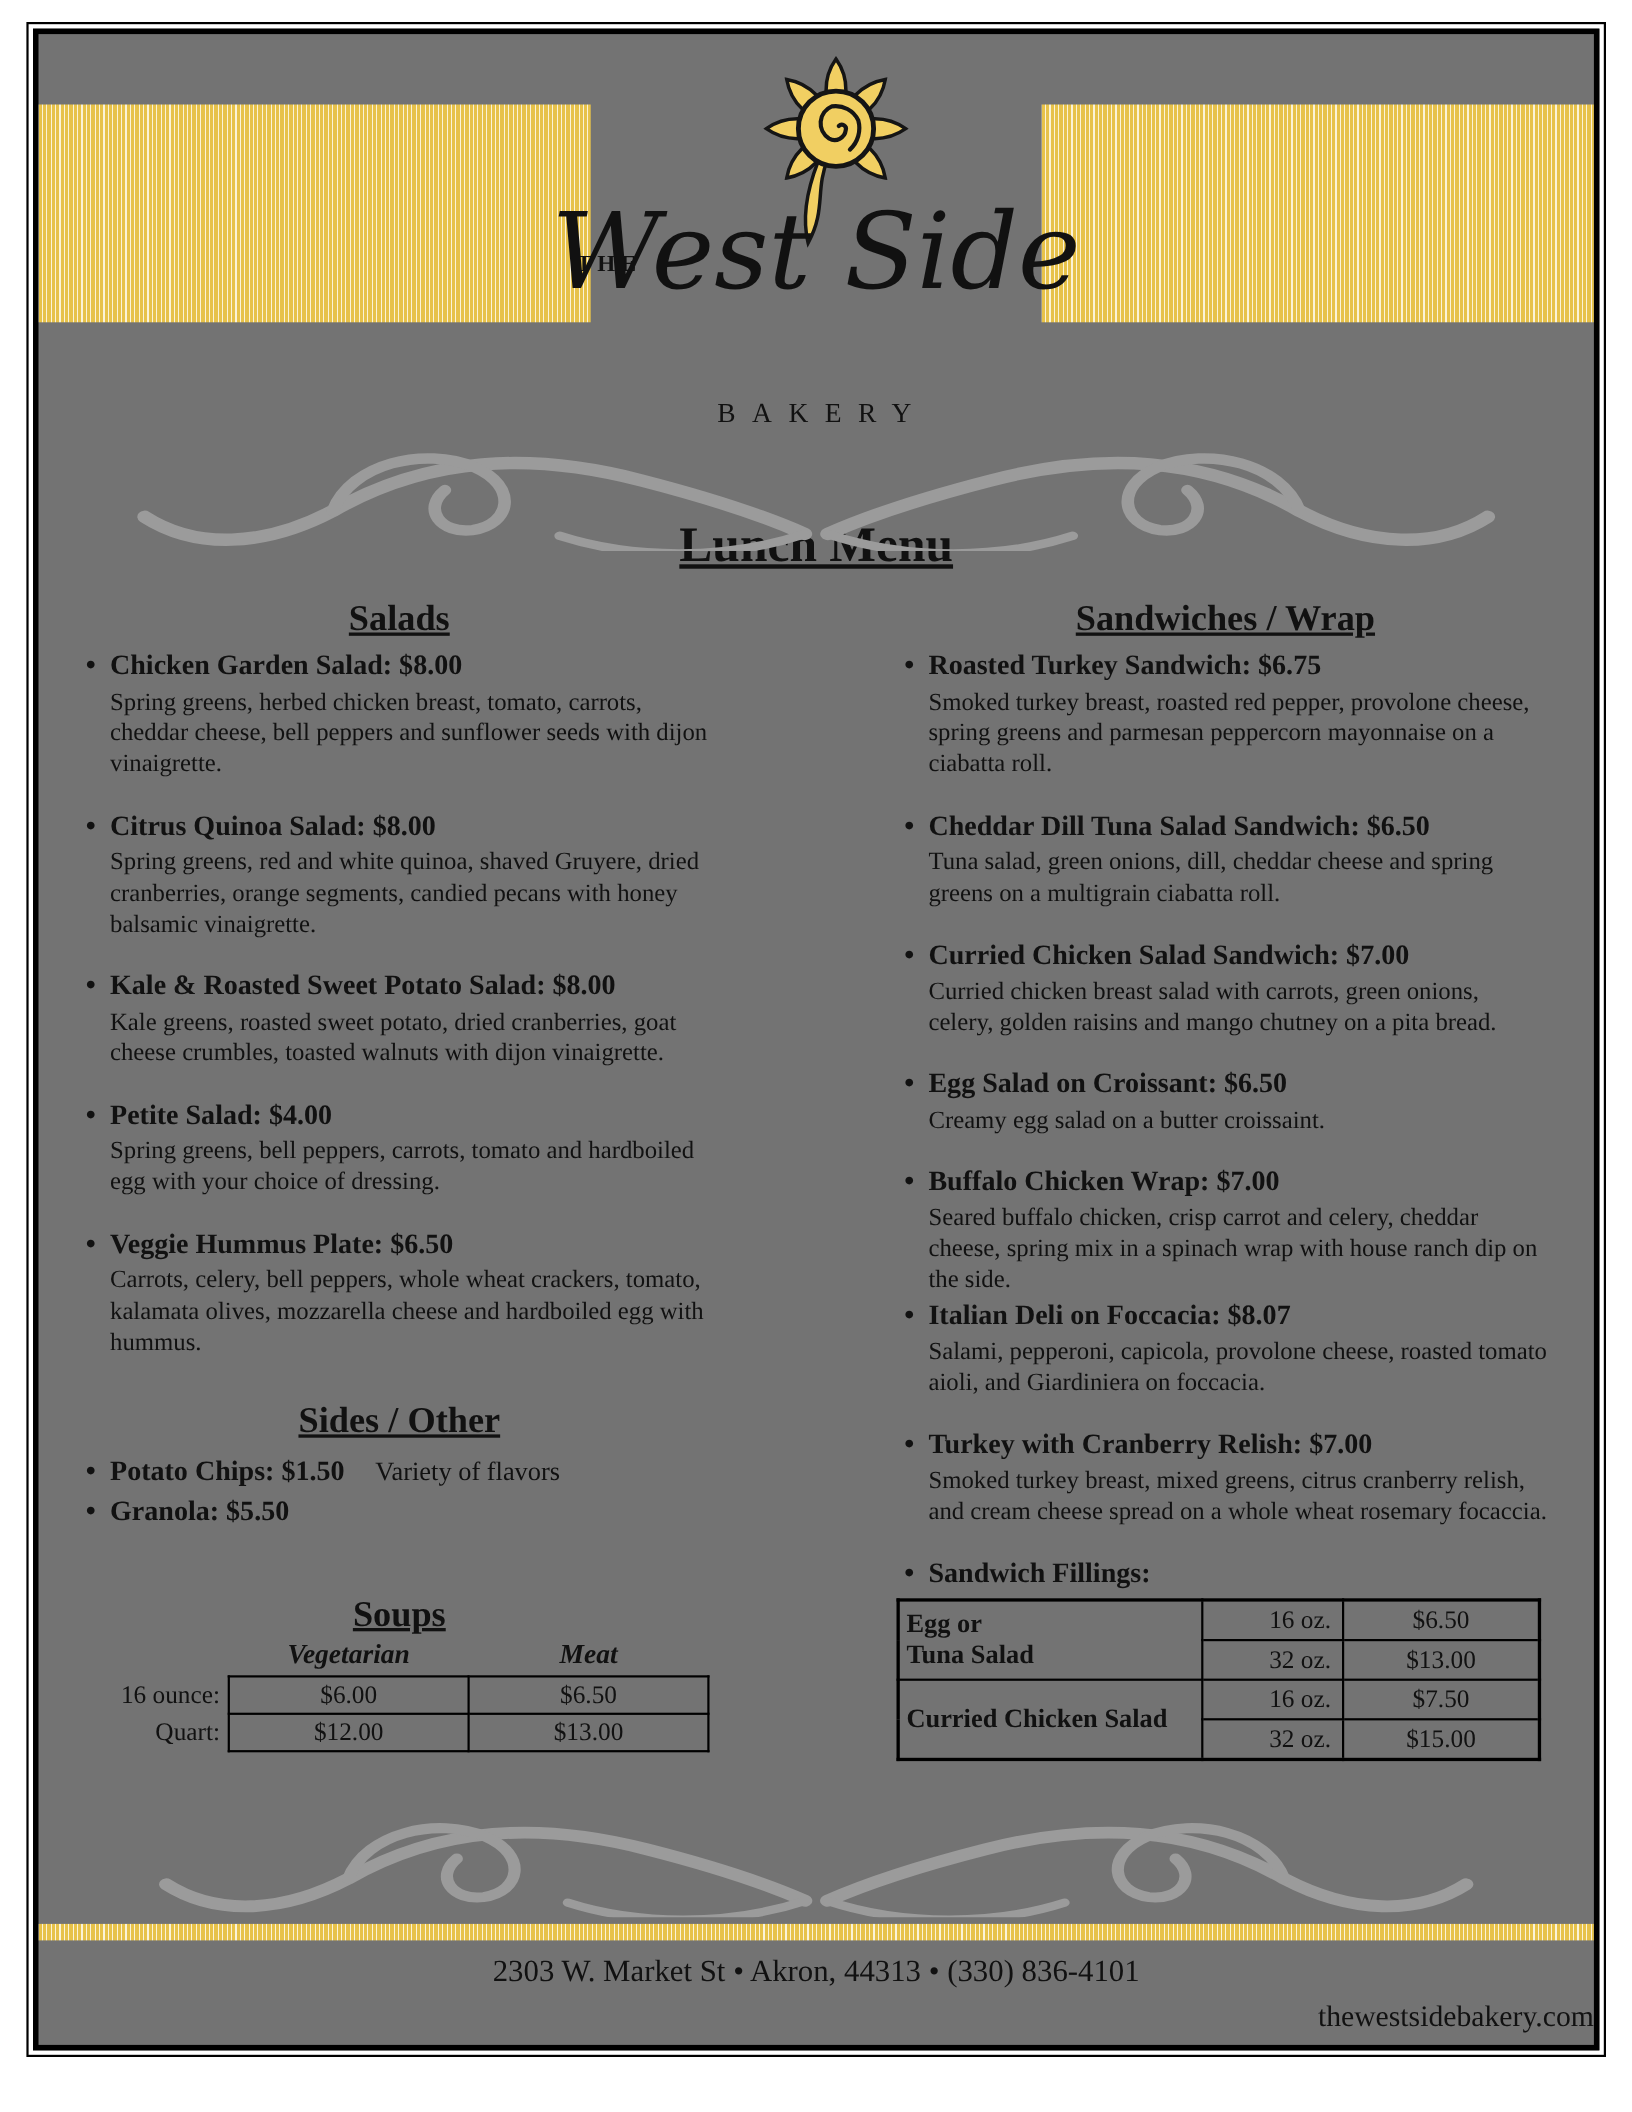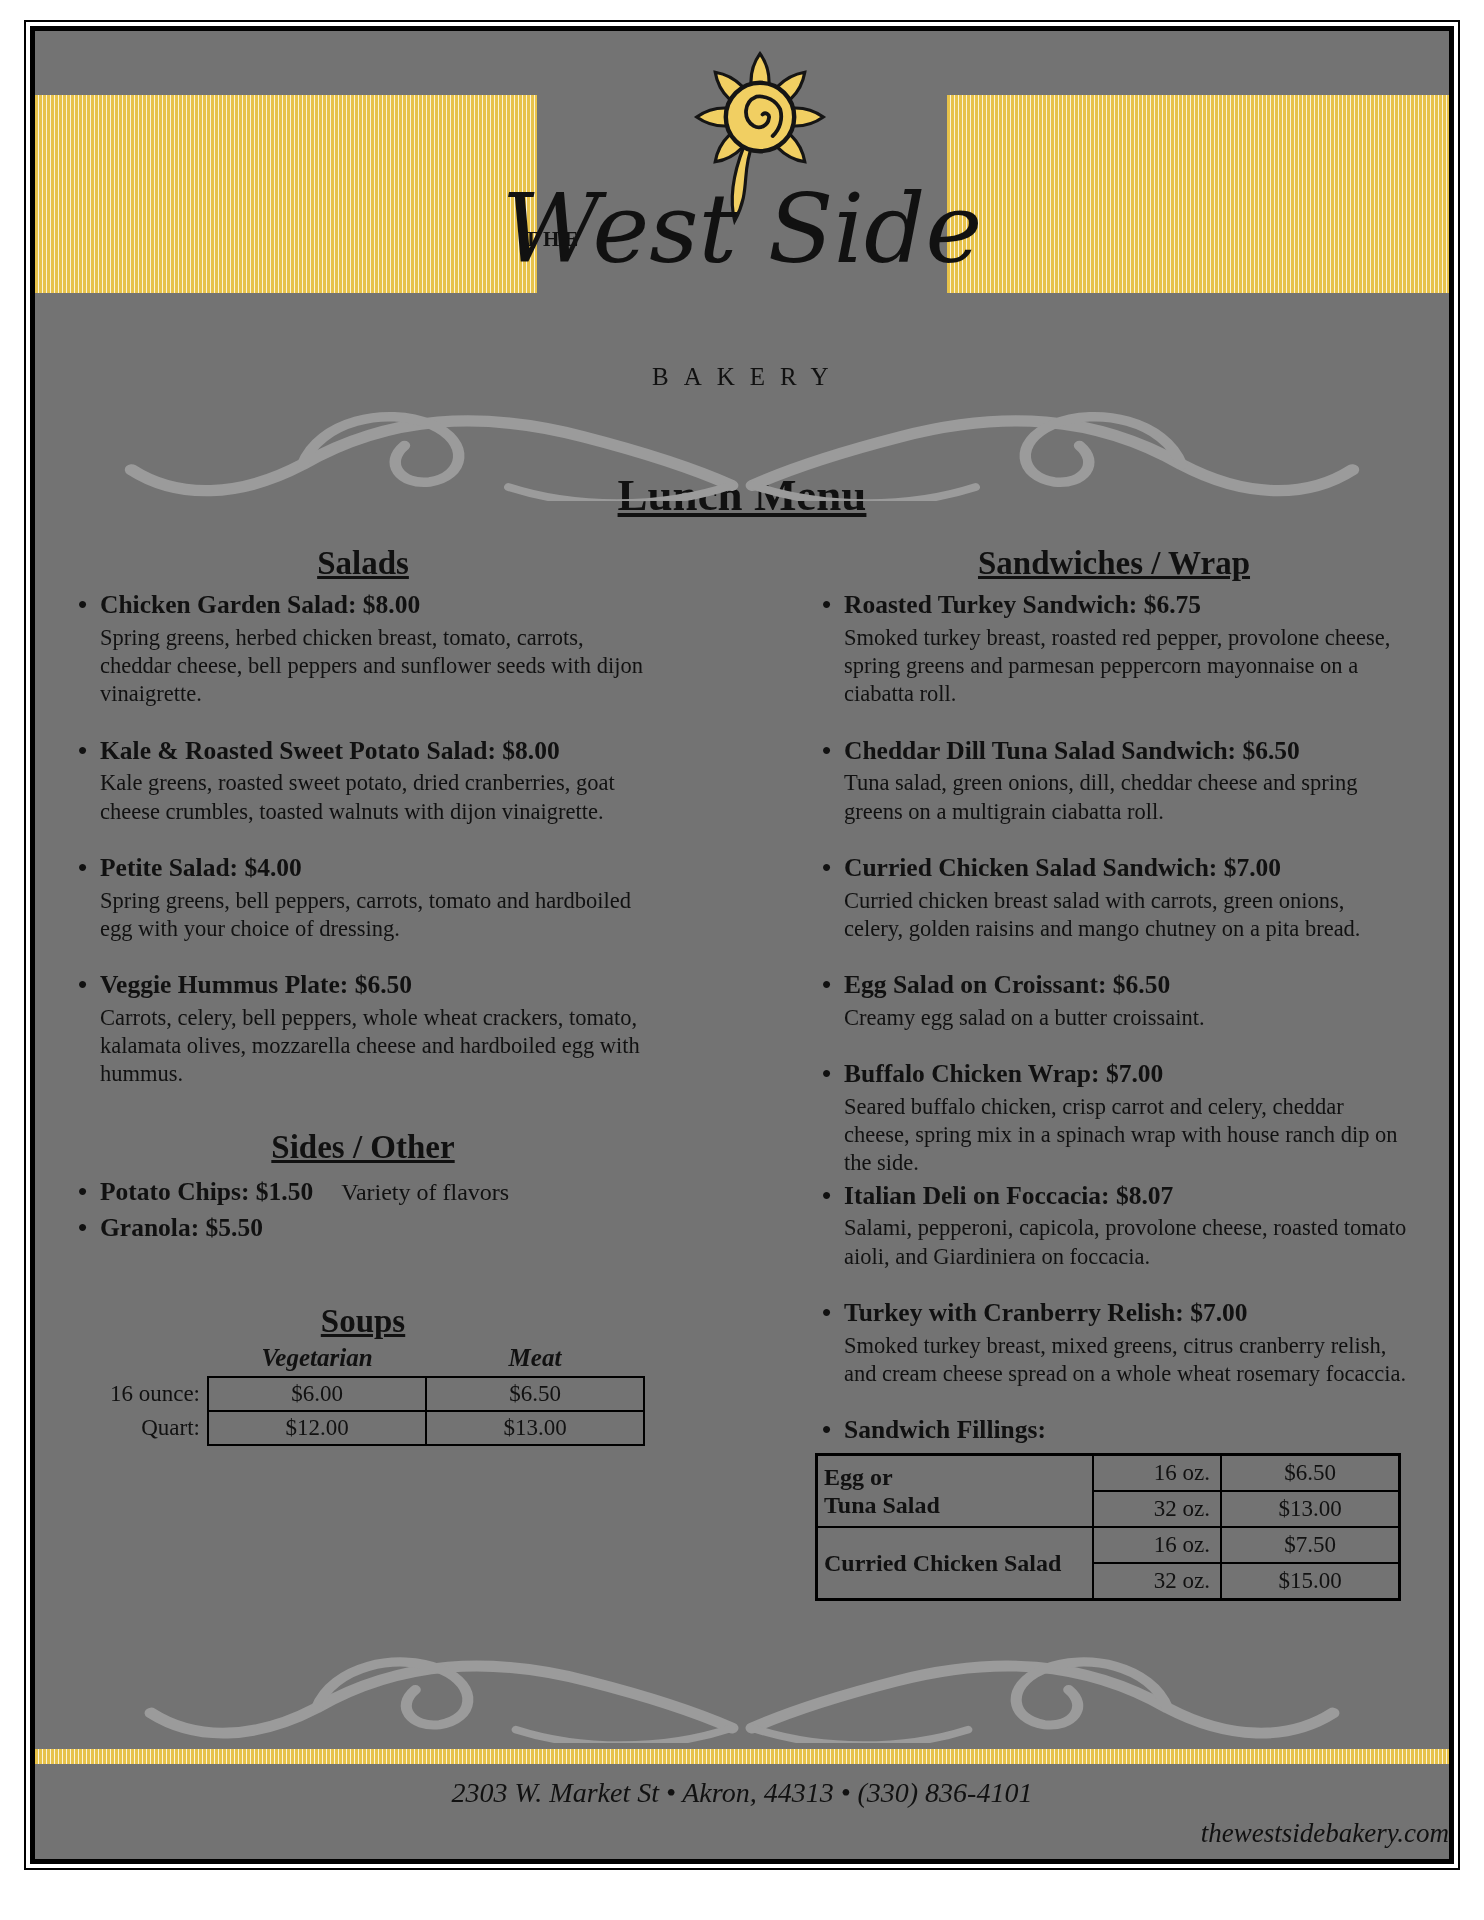--- a/index.html
+++ b/index.html
@@ -59,21 +59,21 @@
   .fillings { margin-top:0; }
   .fill-head { position:relative; padding-left:23px; font-size:25.5px; font-weight:bold; margin-bottom:8px; }
   .fill-head::before { content:"\2022"; position:absolute; left:1px; top:0; font-size:26px; font-weight:bold; }
   table.fill-t { border-collapse:collapse; border:3px solid #000; margin-left:-6px; }
   table.fill-t td { border:2px solid #000; }
   td.fname { width:262px; text-align:left; font-weight:bold; font-size:24px; line-height:1.2; padding:3px 6px; }
   td.fsize { width:116px; text-align:right; font-size:23px; padding:4px 10px 4px 0; }
   td.fprice { width:176px; text-align:center; font-size:23px; padding:4px 0; }
 
   
-  .footer { position:absolute; left:0; right:0; bottom:0;font-style:italic; }
+  .footer { position:absolute; left:0; right:0; bottom:0; }
   .flourish-bottom { display:block; margin:0 auto 6px auto; width:1210px; height:100px; }
   .footer-bar { height:15px; margin-bottom:12px;
                 background:repeating-linear-gradient(90deg,#e7c24a 0px,#e7c24a 3px,#fbf3d8 3px,#fbf3d8 4px); }
   .footer-address { text-align:center; font-size:28px; line-height:1.2; }
   .footer-website { text-align:right; font-size:27px; margin-top:8px; padding-bottom:10px; }
 </style>
 </head>
 <body>
 
 <svg width="0" height="0" style="position:absolute">
@@ -124,20 +124,24 @@
   <div class="cols">
 
     <div class="col-left">
       <div class="sec-h">Salads</div>
 
       <div class="item">
         <div class="item-name">Chicken Garden Salad: $8.00</div>
         <div class="item-desc">Spring greens, herbed chicken breast, tomato, carrots, cheddar cheese, bell peppers and sunflower seeds with dijon vinaigrette.</div>
       </div>
       <div class="item">
+        <div class="item-name">Citrus Quinoa Salad: $8.00</div>
+        <div class="item-desc">Spring greens, red and white quinoa, shaved Gruyere, dried cranberries, orange segments, candied pecans with honey balsamic vinaigrette.</div>
+      </div>
+      <div class="item">
         <div class="item-name">Kale &amp; Roasted Sweet Potato Salad: $8.00</div>
         <div class="item-desc">Kale greens, roasted sweet potato, dried cranberries, goat cheese crumbles, toasted walnuts with dijon vinaigrette.</div>
       </div>
       <div class="item">
         <div class="item-name">Petite Salad: $4.00</div>
         <div class="item-desc">Spring greens, bell peppers, carrots, tomato and hardboiled egg with your choice of dressing.</div>
       </div>
       <div class="item">
         <div class="item-name">Veggie Hummus Plate: $6.50</div>
         <div class="item-desc">Carrots, celery, bell peppers, whole wheat crackers, tomato, kalamata olives, mozzarella cheese and hardboiled egg with hummus.</div>

